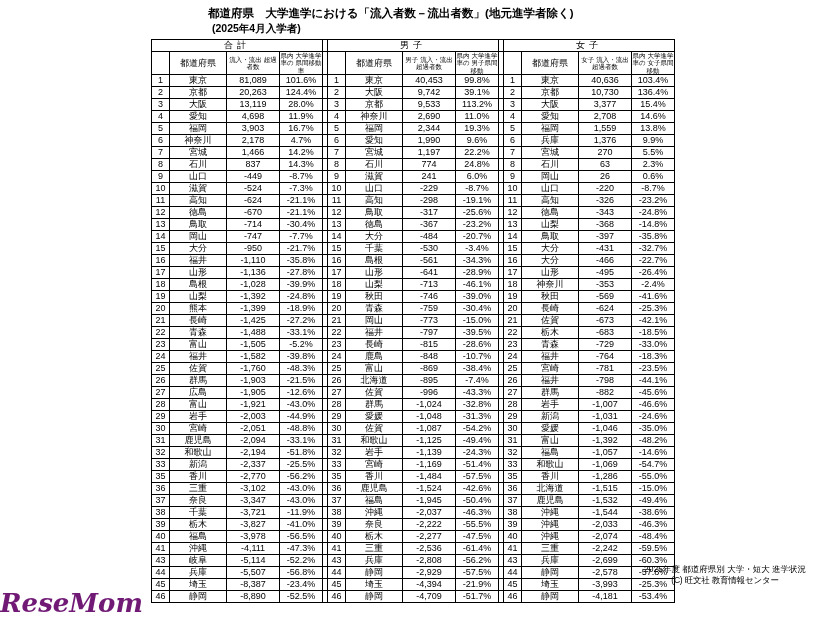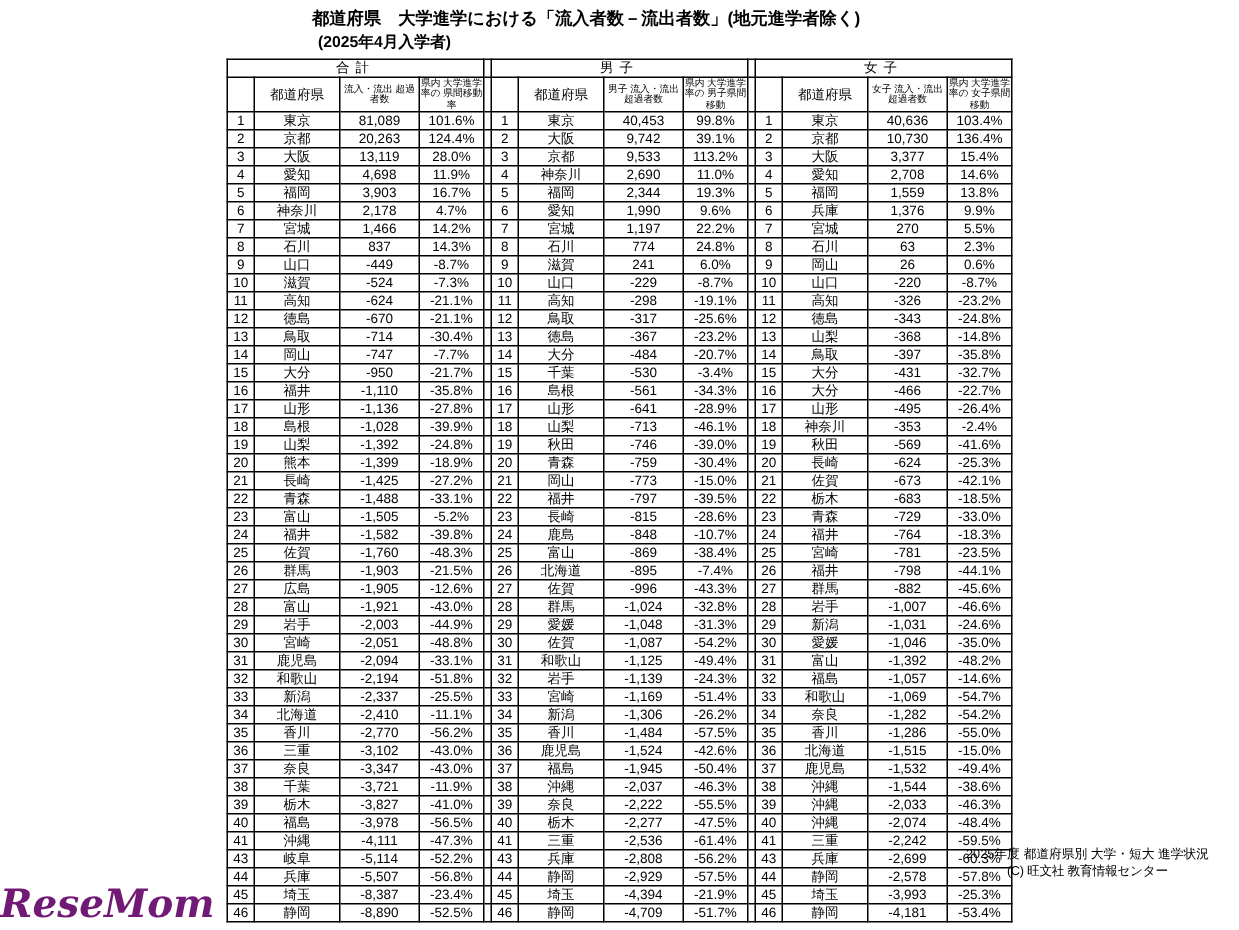--- a/index.html
+++ b/index.html
@@ -644,36 +644,20 @@
           <td class="pref">宮崎</td>
           <td class="num">-1,169</td>
           <td class="pct">-51.4%</td>
           <td class="sep"></td>
           <td class="rank">33</td>
           <td class="pref">和歌山</td>
           <td class="num">-1,069</td>
           <td class="pct">-54.7%</td>
         </tr>
         <tr>
-          <td class="rank">34</td>
-          <td class="pref">北海道</td>
-          <td class="num">-2,410</td>
-          <td class="pct">-11.1%</td>
-          <td class="sep"></td>
-          <td class="rank">34</td>
-          <td class="pref">新潟</td>
-          <td class="num">-1,306</td>
-          <td class="pct">-26.2%</td>
-          <td class="sep"></td>
-          <td class="rank">34</td>
-          <td class="pref">奈良</td>
-          <td class="num">-1,282</td>
-          <td class="pct">-54.2%</td>
-        </tr>
-        <tr>
           <td class="rank">35</td>
           <td class="pref">香川</td>
           <td class="num">-2,770</td>
           <td class="pct">-56.2%</td>
           <td class="sep"></td>
           <td class="rank">35</td>
           <td class="pref">香川</td>
           <td class="num">-1,484</td>
           <td class="pct">-57.5%</td>
           <td class="sep"></td>

